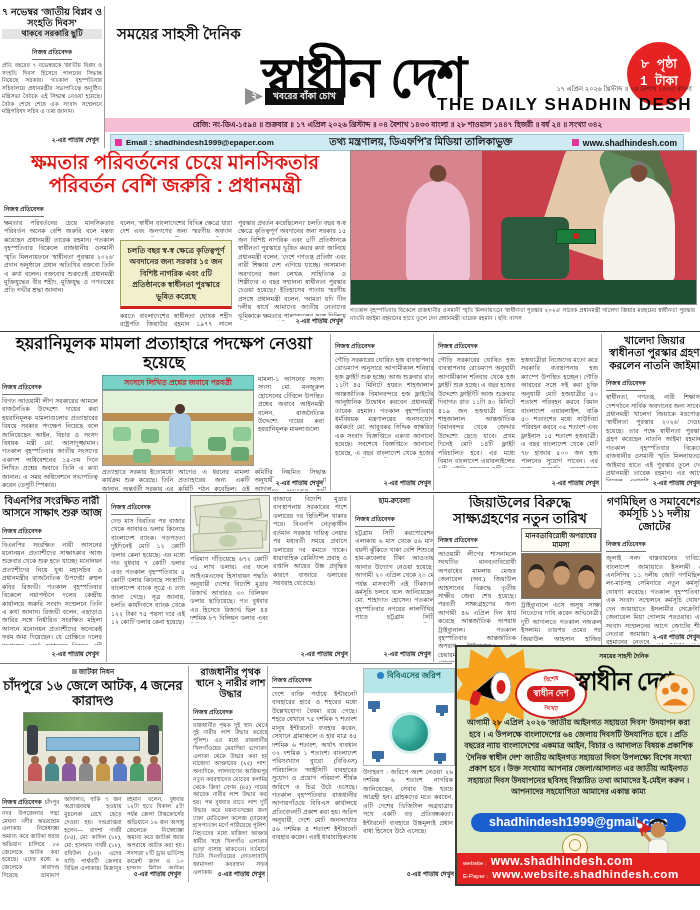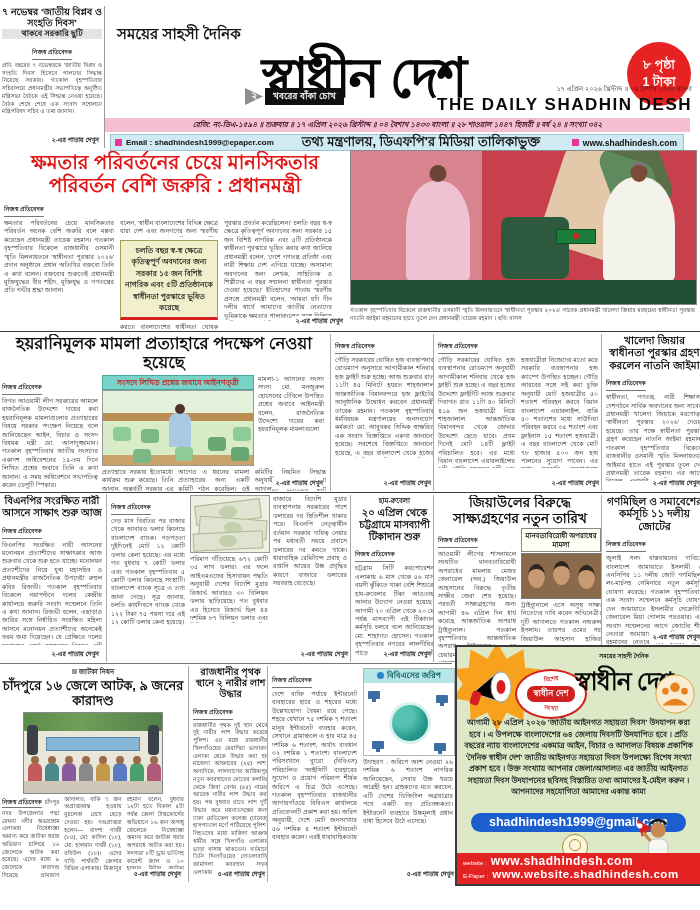--- a/index.html
+++ b/index.html
@@ -20,21 +20,21 @@
   .sq{display:inline-block;width:5px;height:5px;background:#9a9a9a;margin-right:2px;}
   .pinksq{display:inline-block;width:7px;height:7px;background:#e8359a;margin:0 4px;}
 
   
   .tagline{font-size:15px;font-weight:bold;}
   .logo-main{font-size:52px;font-weight:bold;letter-spacing:-2px;transform:scaleY(1.06);transform-origin:top left;color:#070707;white-space:nowrap;}
   .logo-ribbon{background:#101010;color:#fff;font-size:9px;font-weight:bold;padding:1px 8px;}
   .logo-badge{width:17px;height:17px;background:#8f8f8f;color:#fff;font-size:10px;font-weight:bold;
               display:flex;align-items:center;justify-content:center;clip-path:polygon(0 0,100% 50%,0 100%);padding-left:1px;}
   .price-circle{width:64px;height:64px;border-radius:50%;background:#e62222;color:#fff;display:flex;flex-direction:column;
-                align-items:center;justify-content:center;font-weight:bold;font-size:12.5px;line-height:1.35;}
+                align-items:center;justify-content:center;font-weight:bold;font-size:12.5px;line-height:1.35;font-family:Liberation Mono, monospace;}
   .engname{font-size:17px;font-weight:bold;letter-spacing:1.5px;color:#0a0a0a;}
   .dateline{font-size:6.5px;color:#222;}
   .pinkbar{background:#f5bed3;display:flex;align-items:center;justify-content:center;font-size:7.3px;font-weight:bold;color:#33101f;}
   .bluebar{background:#cfeaf2;border:1px solid #9cc3cf;display:flex;align-items:center;font-size:8px;font-weight:bold;color:#111;}
 
   
   .quotebox{background:#f2efcd;border:1px solid #9aa45a;border-bottom:3px solid #d42020;padding:4px 3px;
             font-size:7.6px;font-weight:bold;text-align:center;line-height:1.5;color:#2a2a20;margin:3px 0;}
   .capbar{background:#79d2c8;color:#c81f1f;font-weight:bold;font-size:7.5px;text-align:center;height:13px;line-height:13px;border:1px solid #4aa89e;}
 
@@ -70,21 +70,21 @@
   .fisher .trees{position:absolute;top:0;left:0;width:100%;height:18px;background:linear-gradient(90deg,#5c8c4a,#6f9e58 40%,#54804a);}
   .fisher .banner{position:absolute;left:22px;top:24px;width:92px;height:12px;background:#88b8d8;border:1px solid #5a86a8;}
   .fisher .floor{position:absolute;bottom:0;left:0;width:100%;height:12px;background:#cfc8b8;}
   .prow{position:absolute;left:4px;bottom:10px;display:flex;gap:3px;}
   .prs{width:14px;height:20px;border-radius:6px 6px 2px 2px;position:relative;}
   .prs::before{content:"";position:absolute;left:3px;top:-7px;width:8px;height:8px;border-radius:50%;background:#9a6a4a;}
   .c1{background:#c45a5a}.c2{background:#4a8a8a}.c3{background:#8a5aa0}.c4{background:#8a8a8a}.c5{background:#c49a4a}.c6{background:#5a7ac4}.c7{background:#4aa06a}.c8{background:#b05a7a}
   .guard{position:absolute;top:12px;width:11px;height:30px;background:#3a4148;border-radius:4px;}
 
   .bbsbox{border:1px solid #b5b5b5;background:#fff;}
-  .bbshead{background:#b7e6e8;color:#055a5a;font-size:8px;font-weight:bold;text-align:center;height:14px;line-height:14px;}
+  .bbshead{background:#b7e6e8;color:#055a5a;font-size:8px;font-weight:bold;text-align:center;height:24px;line-height:14px;}
   .dot{display:inline-block;width:7px;height:7px;border-radius:50%;background:#2a86c8;margin-right:3px;vertical-align:middle;}
   .globe{position:absolute;left:28px;top:22px;width:36px;height:36px;border-radius:50%;
          background:radial-gradient(circle at 30% 30%,#55c2b2 0 30%,#2a9d8f 60%,#1d7a70);box-shadow:0 0 0 3px #d8f0ee;}
   .mon{position:absolute;width:12px;height:8px;background:#3a6ea5;border-radius:1px;}
   .mon::after{content:"";position:absolute;left:4px;top:8px;width:4px;height:3px;background:#3a6ea5;}
 
   .labelbox{border:1px solid #888;background:#fffef4;font-size:7px;font-weight:bold;text-align:center;line-height:1.3;padding:2px 1px;}
 
   
   .ad{position:absolute;left:455px;top:645px;width:243px;height:237px;background:#dde9c6;border:2px solid #3a3a3a;overflow:hidden;}
@@ -129,37 +129,37 @@
     </div>
     <div class="abs price-circle" style="left:522px;top:42px;">
       <span>৮ পৃষ্ঠা</span>
       <span>1 টাকা</span>
     </div>
     <div class="abs" style="right:6px;top:84px;width:340px;text-align:right;">
       <div class="dateline">১৭ এপ্রিল ২০২৬ খ্রিস্টাব্দ ॥ ০৪ বৈশাখ ১৪৩৩ বাংলা</div>
       <div class="engname">THE DAILY SHADHIN DESH</div>
     </div>
   </div>
-  <div class="abs pinkbar" style="left:105px;top:118px;width:585px;height:14px;font-style:italic;">
+  <div class="abs pinkbar" style="left:105px;top:118px;width:585px;height:14px;">
     <span>রেজি: নং-ডিএ-১৫৯৪ ॥ শুক্রবার ॥ ১৭ এপ্রিল ২০২৬ খ্রিস্টাব্দ ॥ ০৪ বৈশাখ ১৪৩৩ বাংলা ॥ ২৮ শাওয়াল ১৪৪৭ হিজরী ॥ বর্ষ ২৪ ॥ সংখ্যা ৩৪২</span>
   </div>
   <div class="abs bluebar" style="left:110px;top:134px;width:572px;height:15px;">
     <span class="pinksq"></span>
     <span style="flex:0 0 auto;">Email : shadhindesh1999@epaper.com</span>
-    <span style="flex:1;text-align:center;font-size:13px;">তথ্য মন্ত্রণালয়, ডিএফপি'র মিডিয়া তালিকাভুক্ত</span>
+    <span style="flex:1;text-align:center;font-size:10px;">তথ্য মন্ত্রণালয়, ডিএফপি'র মিডিয়া তালিকাভুক্ত</span>
     <span class="pinksq"></span>
     <span style="flex:0 0 auto;font-size:8.5px;margin-right:6px;">www.shadhindesh.com</span>
   </div>
 
   <div class="art" style="left:4px;top:151px;width:342px;height:178px;">
     <div class="headline red" style="font-size:19.5px;">ক্ষমতার পরিবর্তনের চেয়ে মানসিকতার পরিবর্তন বেশি জরুরি : প্রধানমন্ত্রী</div>
     <div><span class="byline">নিজস্ব প্রতিবেদক</span></div>
     <div style="display:flex;gap:6px;">
       <div class="body" style="width:110px;height:102px;">ক্ষমতার পরিবর্তনের চেয়ে মানসিকতার পরিবর্তন অনেক বেশি জরুরি বলে মন্তব্য করেছেন প্রধানমন্ত্রী তারেক রহমান। গতকাল বৃহস্পতিবার বিকেলে রাজধানীর ওসমানী স্মৃতি মিলনায়তনে 'স্বাধীনতা পুরস্কার ২০২৬' প্রদান অনুষ্ঠানে প্রধান অতিথির বক্তব্যে তিনি এ কথা বলেন। বক্তব্যের শুরুতেই প্রধানমন্ত্রী মুক্তিযুদ্ধের বীর শহীদ, মুক্তিযুদ্ধ ও গণতন্ত্রের প্রতি গভীর শ্রদ্ধা জানান।</div>
-      <div style="width:98px;">
+      <div style="width:112px;">
         <div class="body" style="height:18px;">বলেন, 'স্বাধীন বাংলাদেশের বিভিন্ন ক্ষেত্রে যারা দেশ এবং জনগণের জন্য স্মরণীয় অবদান রেখেছেন, ভবিষ্যতে রাষ্ট্রীয় সম্মাননায় ভূষিত</div>
         <div class="quotebox">চলতি বছর স্ব-স্ব ক্ষেত্রে কৃতিত্বপূর্ণ অবদানের জন্য সরকার ১৫ জন বিশিষ্ট নাগরিক এবং ৫টি প্রতিষ্ঠানকে স্বাধীনতা পুরস্কারে ভূষিত করেছে</div>
         <div class="body" style="height:16px;">করতে বাংলাদেশের স্বাধীনতা ঘোষক শহীদ রাষ্ট্রপতি জিয়াউর রহমান ১৯৭৭ সালে স্বাধীনতা</div>
       </div>
       <div class="body" style="width:108px;height:102px;">পুরস্কার প্রবর্তন করেছিলেন।' চলতি বছর স্ব-স্ব ক্ষেত্রে কৃতিত্বপূর্ণ অবদানের জন্য সরকার ১৫ জন বিশিষ্ট নাগরিক এবং ৫টি প্রতিষ্ঠানকে স্বাধীনতা পুরস্কারে ভূষিত করার কথা জানিয়ে প্রধানমন্ত্রী বলেন, 'দেশে গণতন্ত্র প্রতিষ্ঠা এবং নারী শিক্ষায় দেশ এগিয়ে যাচ্ছে। অসামান্য অবদানের জন্য লেখক, সাহিত্যিক ও শিল্পীদের এ বছর সম্মাননা স্বাধীনতা পুরস্কার দেওয়া হয়েছে।' ইতিহাসের পাতায় স্মরণীয় প্রসঙ্গে প্রধানমন্ত্রী বলেন, 'আমরা যদি দীন দলীয় স্বার্থে আমাদের জাতীয় নেতাদের ভূমিকাকে ক্ষমতার পালাবদলের সঙ্গে মিলিয়ে দেখি, তাহলে ইতিহাস আমাদেরকে ক্ষমা করবে না।'</div>
     </div>
     <div class="more">২-এর পাতায় দেখুন</div>
   </div>
 
   <div class="abs" style="left:350px;top:150px;width:345px;height:178px;">
@@ -182,21 +182,21 @@
   <div class="art" style="left:2px;top:334px;width:324px;height:157px;">
     <div class="headline" style="font-size:16.5px;">হয়রানিমূলক মামলা প্রত্যাহারে পদক্ষেপ নেওয়া হয়েছে</div>
     <div style="display:flex;gap:4px;margin-top:2px;">
       <div style="width:96px;">
         <span class="byline">নিজস্ব প্রতিবেদক</span>
         <div class="body" style="height:100px;">বিগত আওয়ামী লীগ সরকারের আমলে রাজনৈতিক উদ্দেশ্যে দায়ের করা হয়রানিমূলক মামলাগুলোর প্রত্যাহারের বিষয়ে সরকার পদক্ষেপ নিয়েছে বলে জানিয়েছেন আইন, বিচার ও সংসদ বিষয়ক মন্ত্রী মো. আসাদুজ্জামান। গতকাল বৃহস্পতিবার জাতীয় সংসদের একাদশ অধিবেশনের ১৫-তম দিনে লিখিত প্রশ্নের জবাবে তিনি এ কথা জানান। এ সময় অধিবেশনে সভাপতিত্ব করেন ডেপুটি স্পিকার।</div>
       </div>
       <div style="width:224px;">
         <div style="display:flex;gap:4px;">
           <div style="width:152px;">
-            <div class="capbar">সংসদে লিখিত প্রশ্নের জবাবে আইনগত্ত্রী</div>
+            <div class="capbar">সংসদে লিখিত প্রশ্নের জবাবে পরবর্ত্রী</div>
             <div class="ph parl" style="width:150px;height:74px;border:1px solid #999;">
               <div class="seats"></div>
               <div class="spk"></div>
             </div>
           </div>
           <div class="body" style="width:66px;height:90px;">মামলা-১ আসনের সংসদ সদস্য মো. মনজুরুল হোসেনের টেবিলে উপস্থিত প্রশ্নের জবাবে আইনমন্ত্রী বলেন, রাজনৈতিক উদ্দেশ্যে দায়ের করা হয়রানিমূলক মামলাগুলো</div>
         </div>
         <div class="body cols3" style="height:28px;margin-top:2px;">প্রত্যাহারে সরকার ইতোমধ্যে কার্যক্রম শুরু করেছে। তিনি জানান, অন্তর্বর্তী সরকার এর আগেও এ ধরনের মামলা প্রত্যাহারের জন্য একটি কমিটি গঠন করেছিল। ওই কমিটির নিয়মিত সিদ্ধান্ত অনুযায়ী কোনো মামলা আদালতে প্রত্যাহার করা হয়নি। আইনমন্ত্রী আরও বলেন, গত ৫ মার্চ জেলা প্রশাসকদের</div>
       </div>
     </div>
@@ -254,21 +254,20 @@
         </div>
         <div class="body" style="height:68px;margin-top:2px;">পরিমাণ দাঁড়িয়েছে ৬৭২ কোটি ৩৫ লাখ ডলার। এর ফলে আইএমএফের হিসাবায়ন পদ্ধতি অনুযায়ী দেশের বিদেশি মুদ্রার রিজার্ভ আবারও ৩০ বিলিয়ন ডলার ছাড়িয়েছে। গত বুধবার এর হিসেবে রিজার্ভ ছিল ৪৪ দশমিক ৮৭ বিলিয়ন ডলার এবং বিপিএম৬ অনুযায়ী ৩০ দশমিক ২৮ বিলিয়ন ডলার।</div>
       </div>
       <div class="body" style="width:74px;height:128px;">বাজারে বিদেশি মুদ্রার ব্যবস্থাপনায় সরকারের পাশে ডলারের দর স্থিতিশীল থাকার পরে। বিএনপি নেতৃত্বাধীন বর্তমান সরকার দায়িত্ব নেয়ার পর মধ্যবর্তী সময়ে প্রবাসে ডলারের দর কমতে থাকে। ধারাবাহিক রেমিট্যান্স প্রবাহ ও রপ্তানি আয়ের উচ্চ প্রবৃদ্ধির কারণে বাজারে ডলারের সরবরাহ বেড়েছে।</div>
     </div>
     <div class="more">২-এর পাতায় দেখুন</div>
   </div>
 
   <div class="art" style="left:350px;top:495px;width:79px;height:167px;border-left:1px solid #aaa;padding-left:4px;">
     <div class="kicker">হাম-রুবেলা</div>
-    <div class="headline" style="font-size:10px;">২০ এপ্রিল থেকে চট্টগ্রামে মাসব্যাপী টিকাদান শুরু</div>
     <div><span class="byline">নিজস্ব প্রতিবেদক</span></div>
     <div class="body" style="height:94px;">চট্টগ্রাম সিটি করপোরেশন এলাকায় ৬ মাস থেকে ৫৬ মাস বয়সী ঝুঁকিতে থাকা বেশি শিশুকে হাম-রুবেলার টিকা আওতায় আনার উদ্যোগ নেওয়া হয়েছে। আগামী ২০ এপ্রিল থেকে ২০ মে পর্যন্ত মাসব্যাপী এই টিকাদান কর্মসূচি চলবে বলে জানিয়েছেন মো. শাহাদাত হোসেন। গতকাল বৃহস্পতিবার নগরের লালদীঘির পাড়ে চট্টগ্রাম সিটি করপোরেশনের পাবলিক লাইব্রেরি সংলগ্ন কার্যালয়ে আয়োজিত সংবাদ সম্মেলনে মেয়র এ তথ্য জানান। মেয়র বলেন, হাম একটি অত্যন্ত সংক্রামক ভাইরাসজনিত রোগ। এটি শিশুদের রোগ প্রতিরোধক্ষমতা দুর্বল করে দিয়ে নিউমোনিয়া, ডায়রিয়া, অপুষ্টি এমন মস্তিষ্কে প্রদাহের মতো জটিলতা তৈরি করতে পারে। এ কারণে প্রতিটি শিশুকে টিকার আওতায় আনা জরুরি। টিকা খুব জরুরি।</div>
     <div class="more">২-এর পাতায় দেখুন</div>
   </div>
 
   <div class="art" style="left:433px;top:495px;width:164px;height:167px;border-left:1px solid #aaa;padding-left:4px;">
     <div class="headline" style="font-size:13.5px;">জিয়াউলের বিরুদ্ধে সাক্ষ্যগ্রহণের নতুন তারিখ</div>
     <div style="display:flex;gap:5px;margin-top:1px;">
       <div style="width:78px;">
         <span class="byline">নিজস্ব প্রতিবেদক</span>
@@ -291,21 +290,21 @@
     <div class="headline" style="font-size:10.5px;">গণমিছিল ও সমাবেশের কর্মসূচি ১১ দলীয় জোটের</div>
     <div><span class="byline">নিজস্ব প্রতিবেদক</span></div>
     <div class="body" style="height:90px;">জুলাই সনদ বাস্তবায়নের দাবিতে বাংলাদেশ জামায়াতে ইসলামী ও এনসিপির ১১ দলীয় জোট গণমিছিল, লং-মার্চসহ সেমিনারে নতুন কর্মসূচি ঘোষণা করেছে। গতকাল বৃহস্পতিবার এক সংবাদ সম্মেলনে কর্মসূচি ঘোষণা দেন জামায়াতে ইসলামীর সেক্রেটারি জেনারেল মিয়া গোলাম পরওয়ার। এই সংবাদ সম্মেলনের আগে জোটের শীর্ষ নেতারা জামায়াতের আমির শফিকুর রহমানের নেতৃত্বে এক বৈঠকে এসব কর্মসূচি বিষয়ে সিদ্ধান্ত নেন। গোলাম পরওয়ার জানান, আগামীকাল শনিবার থেকে ৪ মে পর্যন্ত প্রতিটি বিভাগীয় শহর এবং গুরুত্বপূর্ণ জেলা সদরে মিছিলের বিক্ষোভ এবং সেমিনারের আয়োজন</div>
     <div class="more">২-এর পাতায় দেখুন</div>
   </div>
 
   <div class="hr" style="left:0;top:663px;width:452px;background:#777;"></div>
 
   <div class="art" style="left:2px;top:666px;width:182px;height:216px;">
     <div class="kicker"><span class="sq"></span><span>জাটকা নিধন</span></div>
-    <div class="headline" style="font-size:13px;">চাঁদপুরে ১৬ জেলে আটক, ৯ জনের কারাদণ্ড</div>
+    <div class="headline" style="font-size:13px;">চাঁদপুরে ১৬ জেলে আটক, 4 জনের কারাদণ্ড</div>
     <div class="ph fisher" style="width:138px;height:80px;border:1px solid #888;margin:3px auto 2px auto;">
       <div class="trees"></div>
       <div class="banner"></div>
       <div class="guard" style="left:3px;"></div>
       <div class="guard" style="right:3px;"></div>
       <div class="prow">
         <div class="prs c1"></div>
           <div class="prs c2"></div>
           <div class="prs c3"></div>
           <div class="prs c4"></div>

